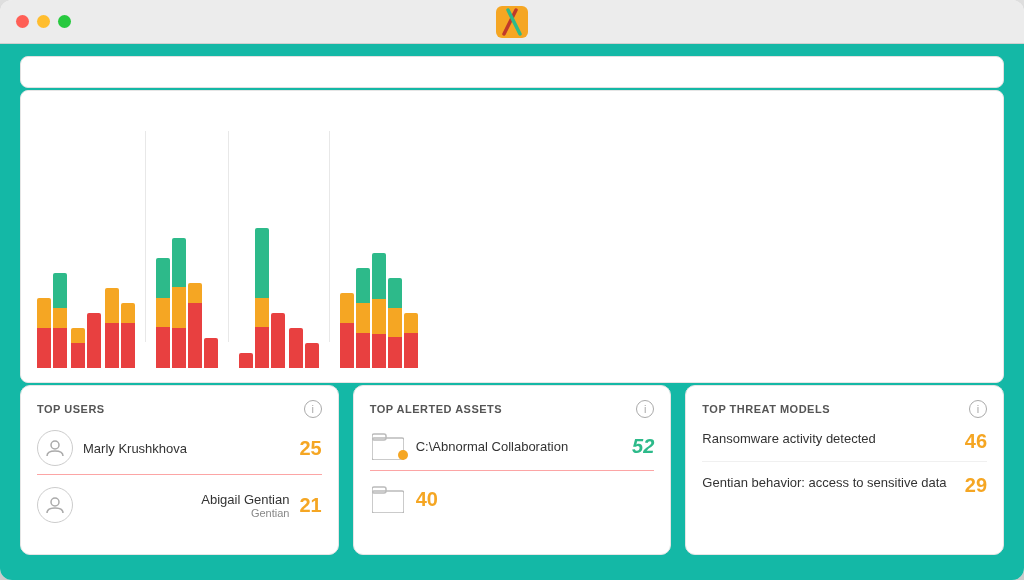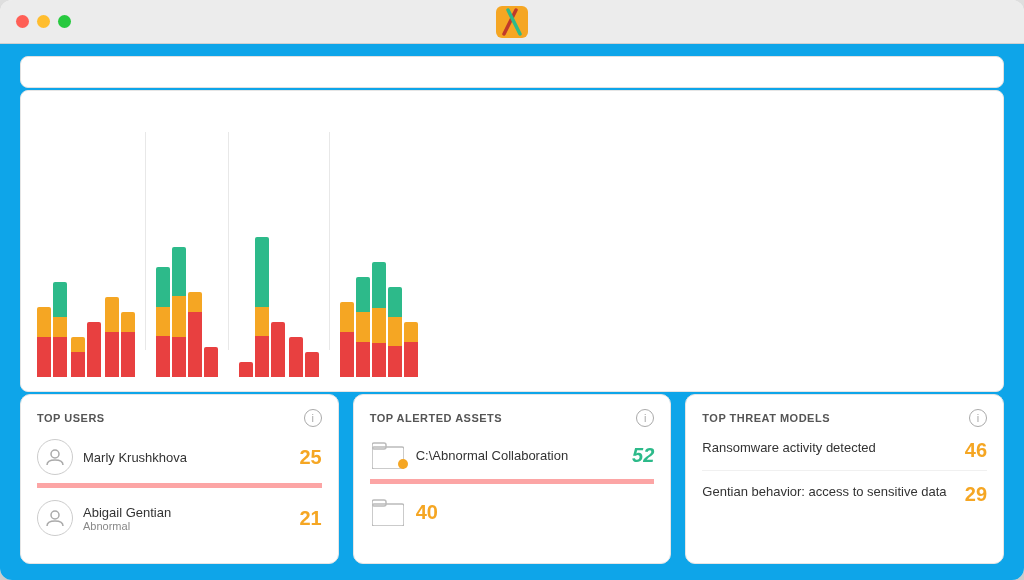--- a/index.html
+++ b/index.html
@@ -45,24 +45,24 @@
     .tl-green { background: #27c93f; }
     .title-icon {
       position: absolute;
       left: 50%;
       transform: translateX(-50%);
       width: 32px;
       height: 32px;
     }
     .content-area {
       flex: 1;
-      background: #0ea5e9;
+      background: #14b8a6;
       display: flex;
       flex-direction: column;
-      padding: 12px 20px 16px;
+      padding: 12px 20px 25px;
       gap: 2px;
       overflow: hidden;
     }
     .search-bar {
       background: white;
       border-radius: 8px;
       height: 32px;
       border: 1px solid #e0e0e0;
     }
     .chart-panel {
@@ -142,23 +142,23 @@
       justify-content: center;
       font-size: 11px;
       color: #aaa;
       cursor: pointer;
     }
     .panel-item {
       display: flex;
       align-items: center;
       gap: 10px;
       padding-bottom: 8px;
-      border-bottom: 5px solid #fca5a5;
-    }
-    .panel-item:last-child { border-bottom: none; padding-bottom: 0; }
+      border-bottom: 1px solid #fca5a5;
+    }
+    .panel-item:last-child { border-bottom: none; padding-bottom: 0; text-align: right; }
     .item-icon {
       width: 36px;
       height: 36px;
       border-radius: 50%;
       border: 1.5px solid #ccc;
       display: flex;
       align-items: center;
       justify-content: center;
       flex-shrink: 0;
       color: #888;
@@ -374,21 +374,21 @@
 
         <div class="panel-item">
           <div class="item-icon">
             <svg width="20" height="20" viewBox="0 0 20 20">
               <circle cx="10" cy="7" r="4" fill="none" stroke="#aaa" stroke-width="1.5"></circle>
               <path d="M2 18 Q2 13 10 13 Q18 13 18 18" fill="none" stroke="#aaa" stroke-width="1.5"></path>
             </svg>
           </div>
           <div class="item-text">
             <div class="item-name">Abigail Gentian</div>
-            <div class="item-role">Abnormal</div>
+            <div class="item-role">Gentian</div>
           </div>
           <div class="item-count count-orange">21</div>
         </div>
       </div>
 
       <div class="panel">
         <div class="panel-header">
           <span class="panel-title">TOP ALERTED ASSETS</span>
           <div class="info-icon">i</div>
         </div>

